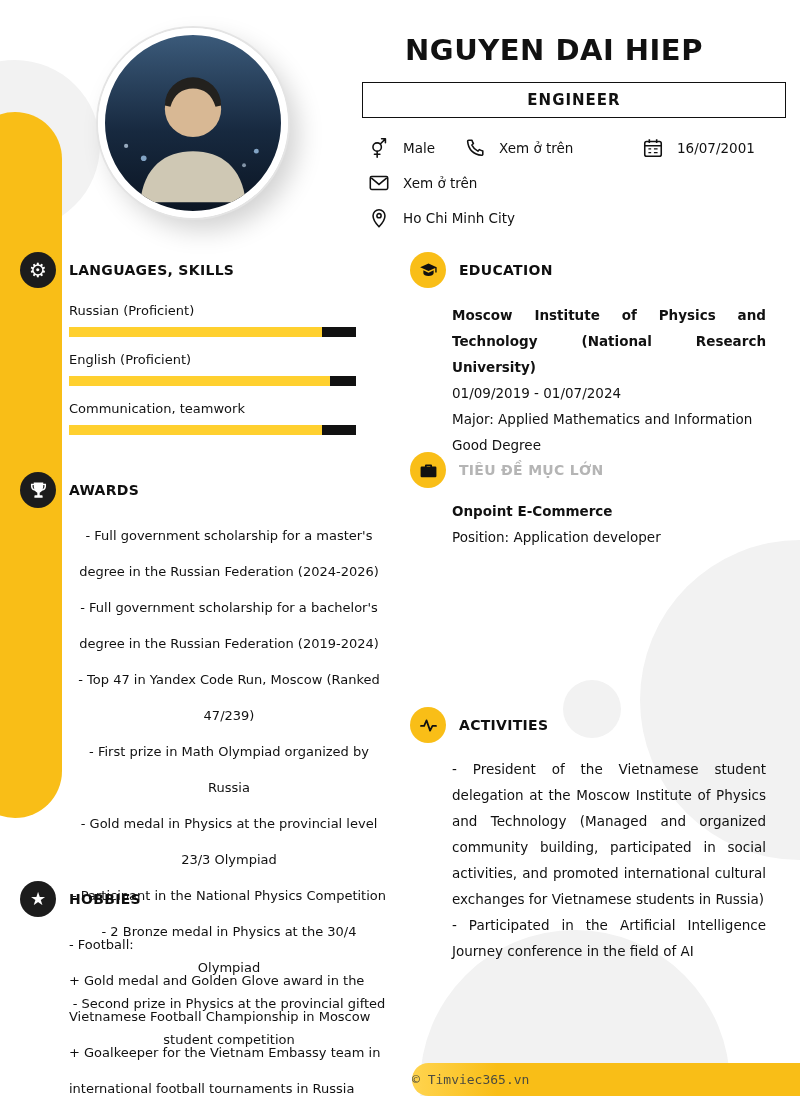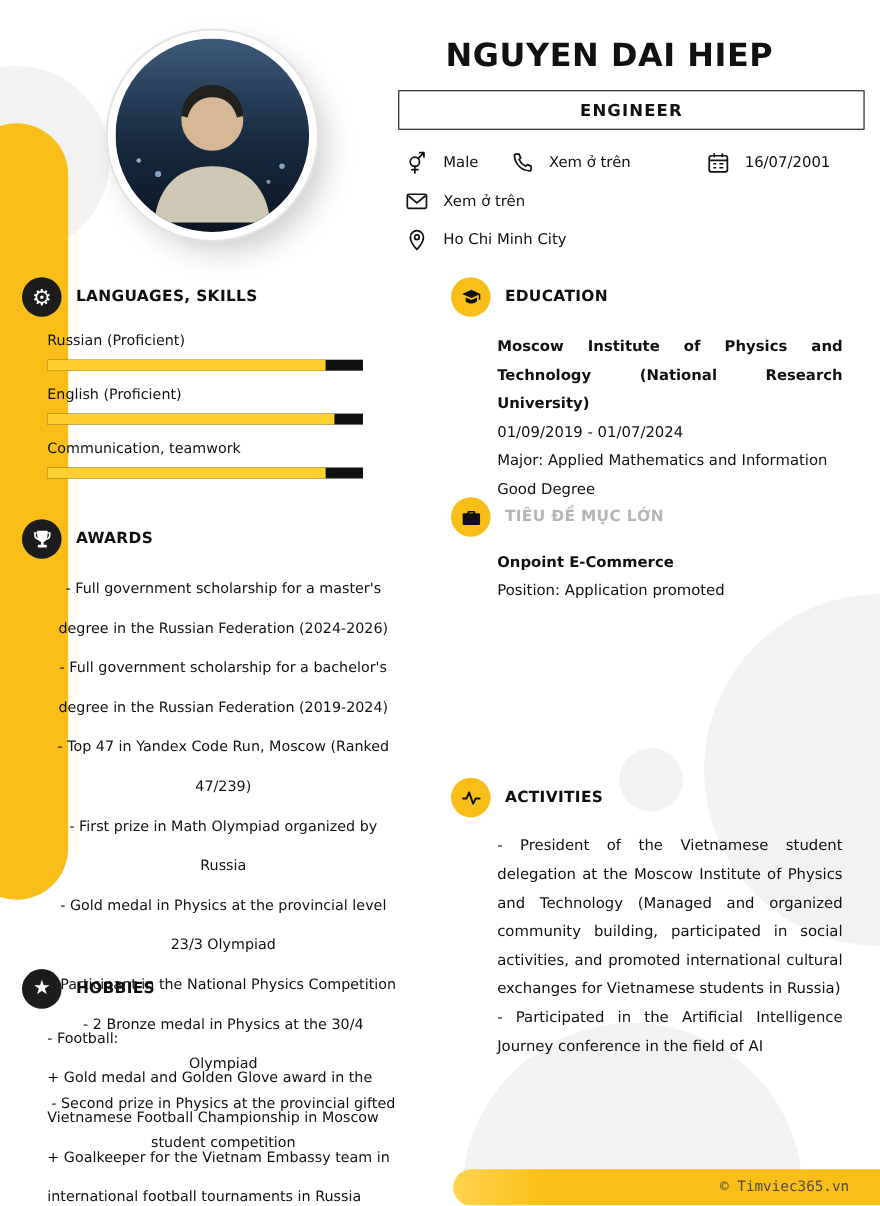--- a/index.html
+++ b/index.html
@@ -50,42 +50,42 @@
   .l-section{position:absolute;left:20px;width:372px;z-index:2;}
   .r-section{position:absolute;left:410px;width:358px;z-index:2;}
   .sec-head{display:flex;align-items:center;gap:13px;}
   .sec-icon{width:36px;height:36px;border-radius:50%;display:flex;align-items:center;justify-content:center;flex:0 0 36px;}
   .sec-icon.dark{background:var(--icon-dark);color:#fff;}
   .sec-icon.yellow{background:var(--accent);color:#111;}
   .sec-icon .glyph{font-size:20px;line-height:1;}
   .sec-icon svg{width:19px;height:19px;display:block;}
   h2{font-size:14px;font-weight:700;letter-spacing:.3px;color:#0f0f0f;}
   h2.placeholder{color:var(--muted);}
-  .sec-body{margin-left:23px;}
+  .sec-body{margin-left:49px;}
   .r-section .sec-body{margin-left:42px;width:314px;}
   .l-section .sec-body{width:320px;}
 
   .prelines{white-space:pre-line;}
   .l-text{font-size:13px;line-height:36px;margin-top:10px;}
   .r-text{font-size:13.5px;line-height:26px;text-align:justify;}
 
   
   .skill{margin-top:15px;}
   .skill-label{font-size:13px;margin-bottom:9px;display:block;}
   .skill-bar{position:relative;width:287px;height:10px;background:#111;}
   .skill-fill{position:absolute;left:0;top:0;bottom:0;background:var(--bar-fill);}
 
   
   .edu-school{font-weight:700;}
   .xp-company{font-weight:700;}
 
   
   .footer{position:absolute;left:412px;top:1063px;width:388px;height:33px;z-index:3;
     background:linear-gradient(90deg,#ffd44f 0%,var(--accent) 22%);
-    border-radius:17px 0 0 17px;display:flex;align-items:center;justify-content:flex-end;
+    border-radius:17px 0 0 17px;display:flex;align-items:center;justify-content:flex-start;
     padding-right:28px;}
   .footer span{font-family:"DejaVu Sans Mono","Liberation Mono",monospace;font-size:13px;color:#4c4c40;}
 </style>
 </head>
 <body>
 
 <div class="page">
 
   <div class="blob b1"></div>
   <div class="blob b2"></div>
@@ -259,21 +259,21 @@
     <div class="sec-head">
       <span class="sec-icon yellow">
         <svg viewBox="0 0 24 24" fill="#111">
             <path d="M9 4.5h6c.8 0 1.5.7 1.5 1.5v1h4A1.5 1.5 0 0 1 22 8.5V19a1.5 1.5 0 0 1-1.5 1.5h-17A1.5 1.5 0 0 1 2 19V8.5A1.5 1.5 0 0 1 3.5 7h4V6c0-.8.7-1.5 1.5-1.5zm.7 2.5h4.6V6.2H9.7V7z"></path>
           </svg>
       </span>
       <h2 class="placeholder">TIÊU ĐỀ MỤC LỚN</h2>
     </div>
     <div class="sec-body" style="margin-top:10px;">
       <div class="r-text xp-company">Onpoint E-Commerce</div>
-      <div class="r-text">Position: Application promoted</div>
+      <div class="r-text">Position: Application developer</div>
     </div>
   </section>
 
   <section class="r-section" style="top:707px;">
     <div class="sec-head">
       <span class="sec-icon yellow">
         <svg viewBox="0 0 24 24" fill="none" stroke="#111" stroke-width="2.2" stroke-linecap="round" stroke-linejoin="round">
             <path d="M2.5 12.5h4l3-7 4.5 13 3-6h4.5"></path>
           </svg>
       </span>

